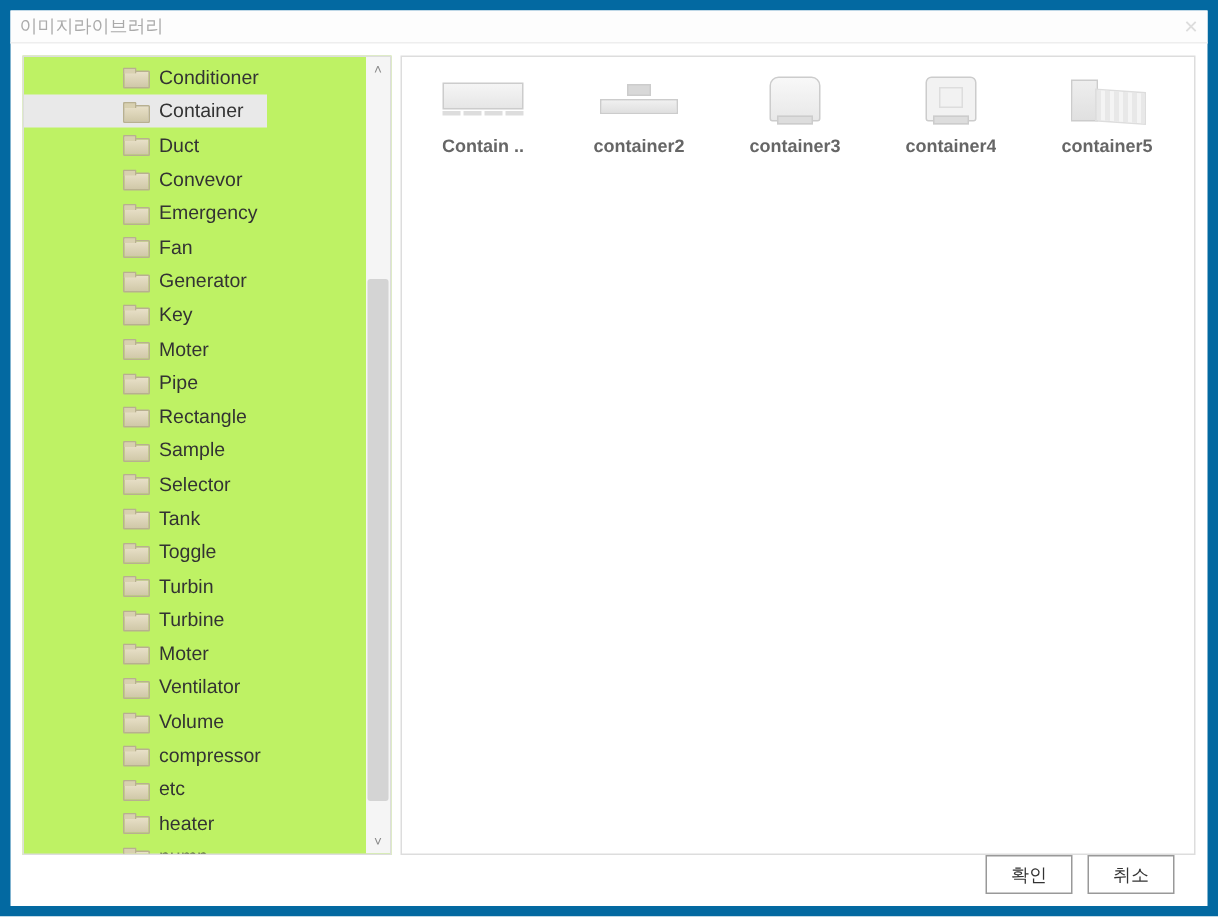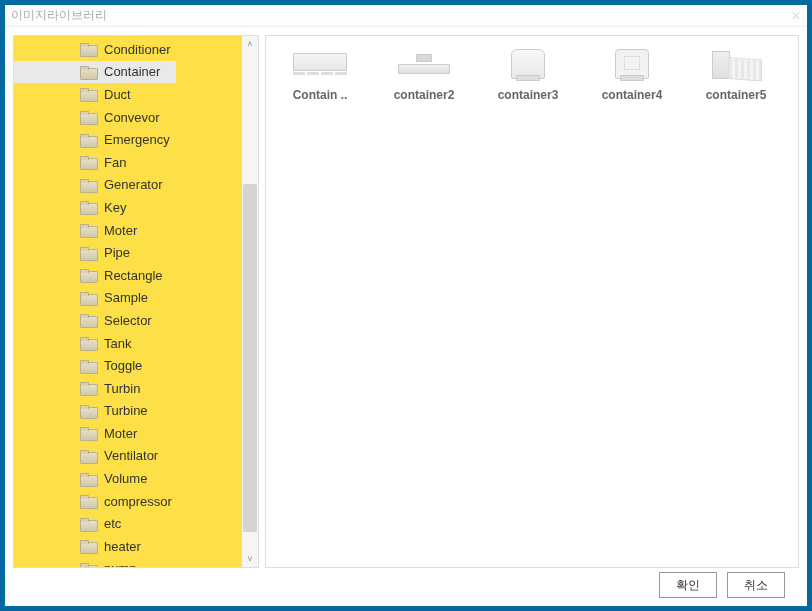--- a/index.html
+++ b/index.html
@@ -1,19 +1,19 @@
 <!DOCTYPE html>
 <html><head>
 <meta charset="utf-8">
 <style>
   * { box-sizing: border-box; margin: 0; padding: 0; }
   html, body { width: 812px; height: 611px; font-family: "Segoe UI", "Malgun Gothic", sans-serif; font-size: 13px; background: #fff; }
   .window {
     width: 812px; height: 611px;
-    border: 5px solid #0369a1;
+    border: 7px solid #0369a1;
     display: flex; flex-direction: column;
     background: #fff;
   }
   .titlebar {
     height: 22px;
     display: flex; align-items: center; justify-content: space-between;
     padding: 0 0 0 6px;
     border-bottom: 1px solid #eee;
     background: #fdfdfd;
   }
@@ -26,21 +26,21 @@
   .body {
     flex: 1; display: flex; gap: 6px;
     padding: 8px 8px 4px 8px;
     min-height: 0;
   }
   .tree-panel {
     width: 246px; height: 533px;
     border: 1px solid #ddd;
     position: relative;
     overflow: hidden;
-    background: #fde047;
+    background: #bef264;
   }
   .tree-scroll {
     position: absolute; top:0; right:0; width:16px; height:100%;
     background: #f5f5f5;
   }
   .tree-scroll .arrow {
     position:absolute; left:0; width:16px; height:16px;
     display:flex; align-items:center; justify-content:center;
     color:#888; font-size:9px; user-select:none;
   }

